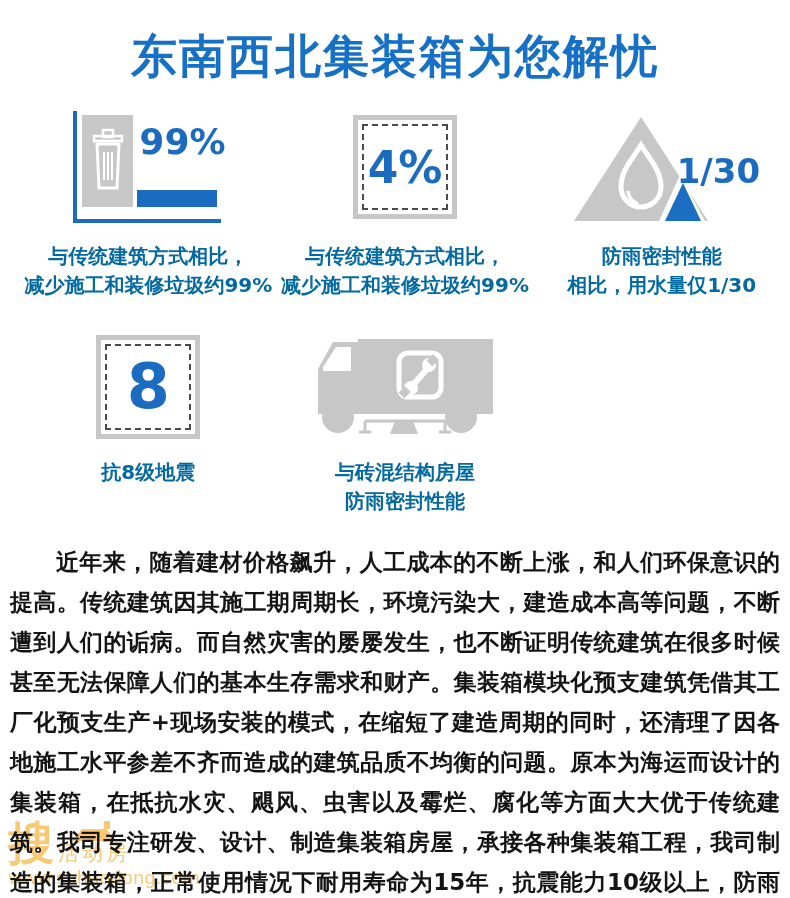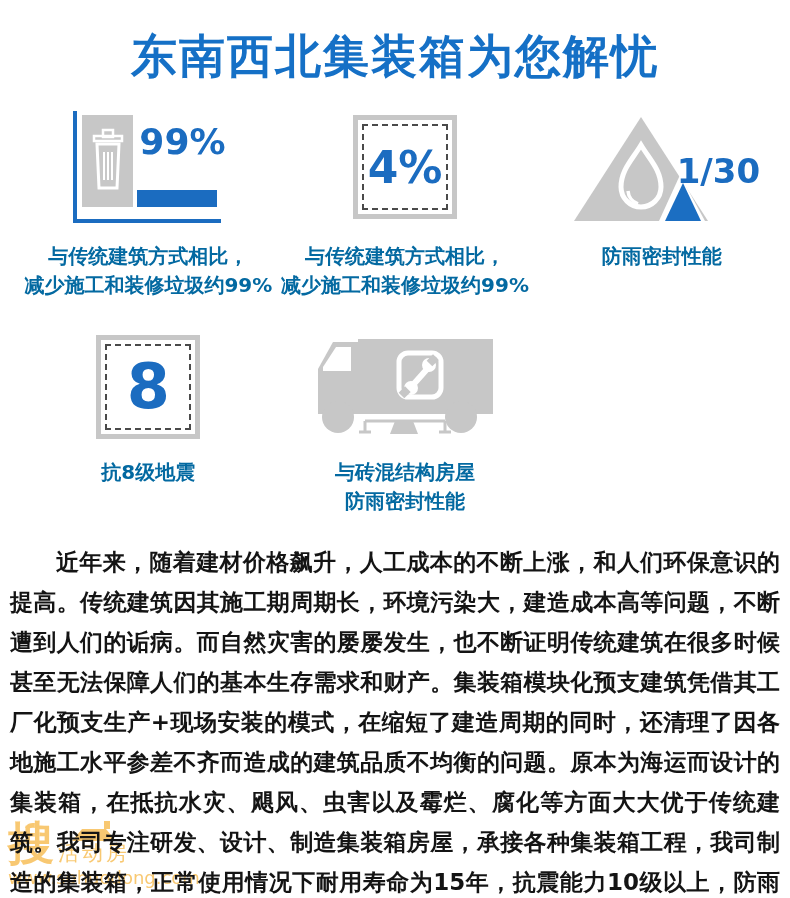--- a/index.html
+++ b/index.html
@@ -144,20 +144,21 @@
             <path d="M70,34 C61,49 50,59 50,76 a20,20 0 0 0 40,0 C90,59 79,49 70,34 Z" fill="none" stroke="#ffffff" stroke-width="5"></path>
             <path d="M57,80 a15,15 0 0 0 10,13" fill="none" stroke="#ffffff" stroke-width="3.5"></path>
             <polygon points="109,64 134,110 88,110" fill="#ffffff"></polygon>
             <polygon points="112,72 130,110 94,110" fill="#1b6ec2"></polygon>
           </svg>
           <span class="value">1/30</span>
         </div>
       </div>
       <div class="caption">
         <div>防雨密封性能</div>
+        <div>相比，用水量仅1/30</div>
       </div>
     </div>
 
 
     <div class="cell row2">
       <div class="icon-area">
         <div class="dashed-square">
           <div class="ds-white">
             <div class="ds-dash">
               <span class="value v66">8</span>

